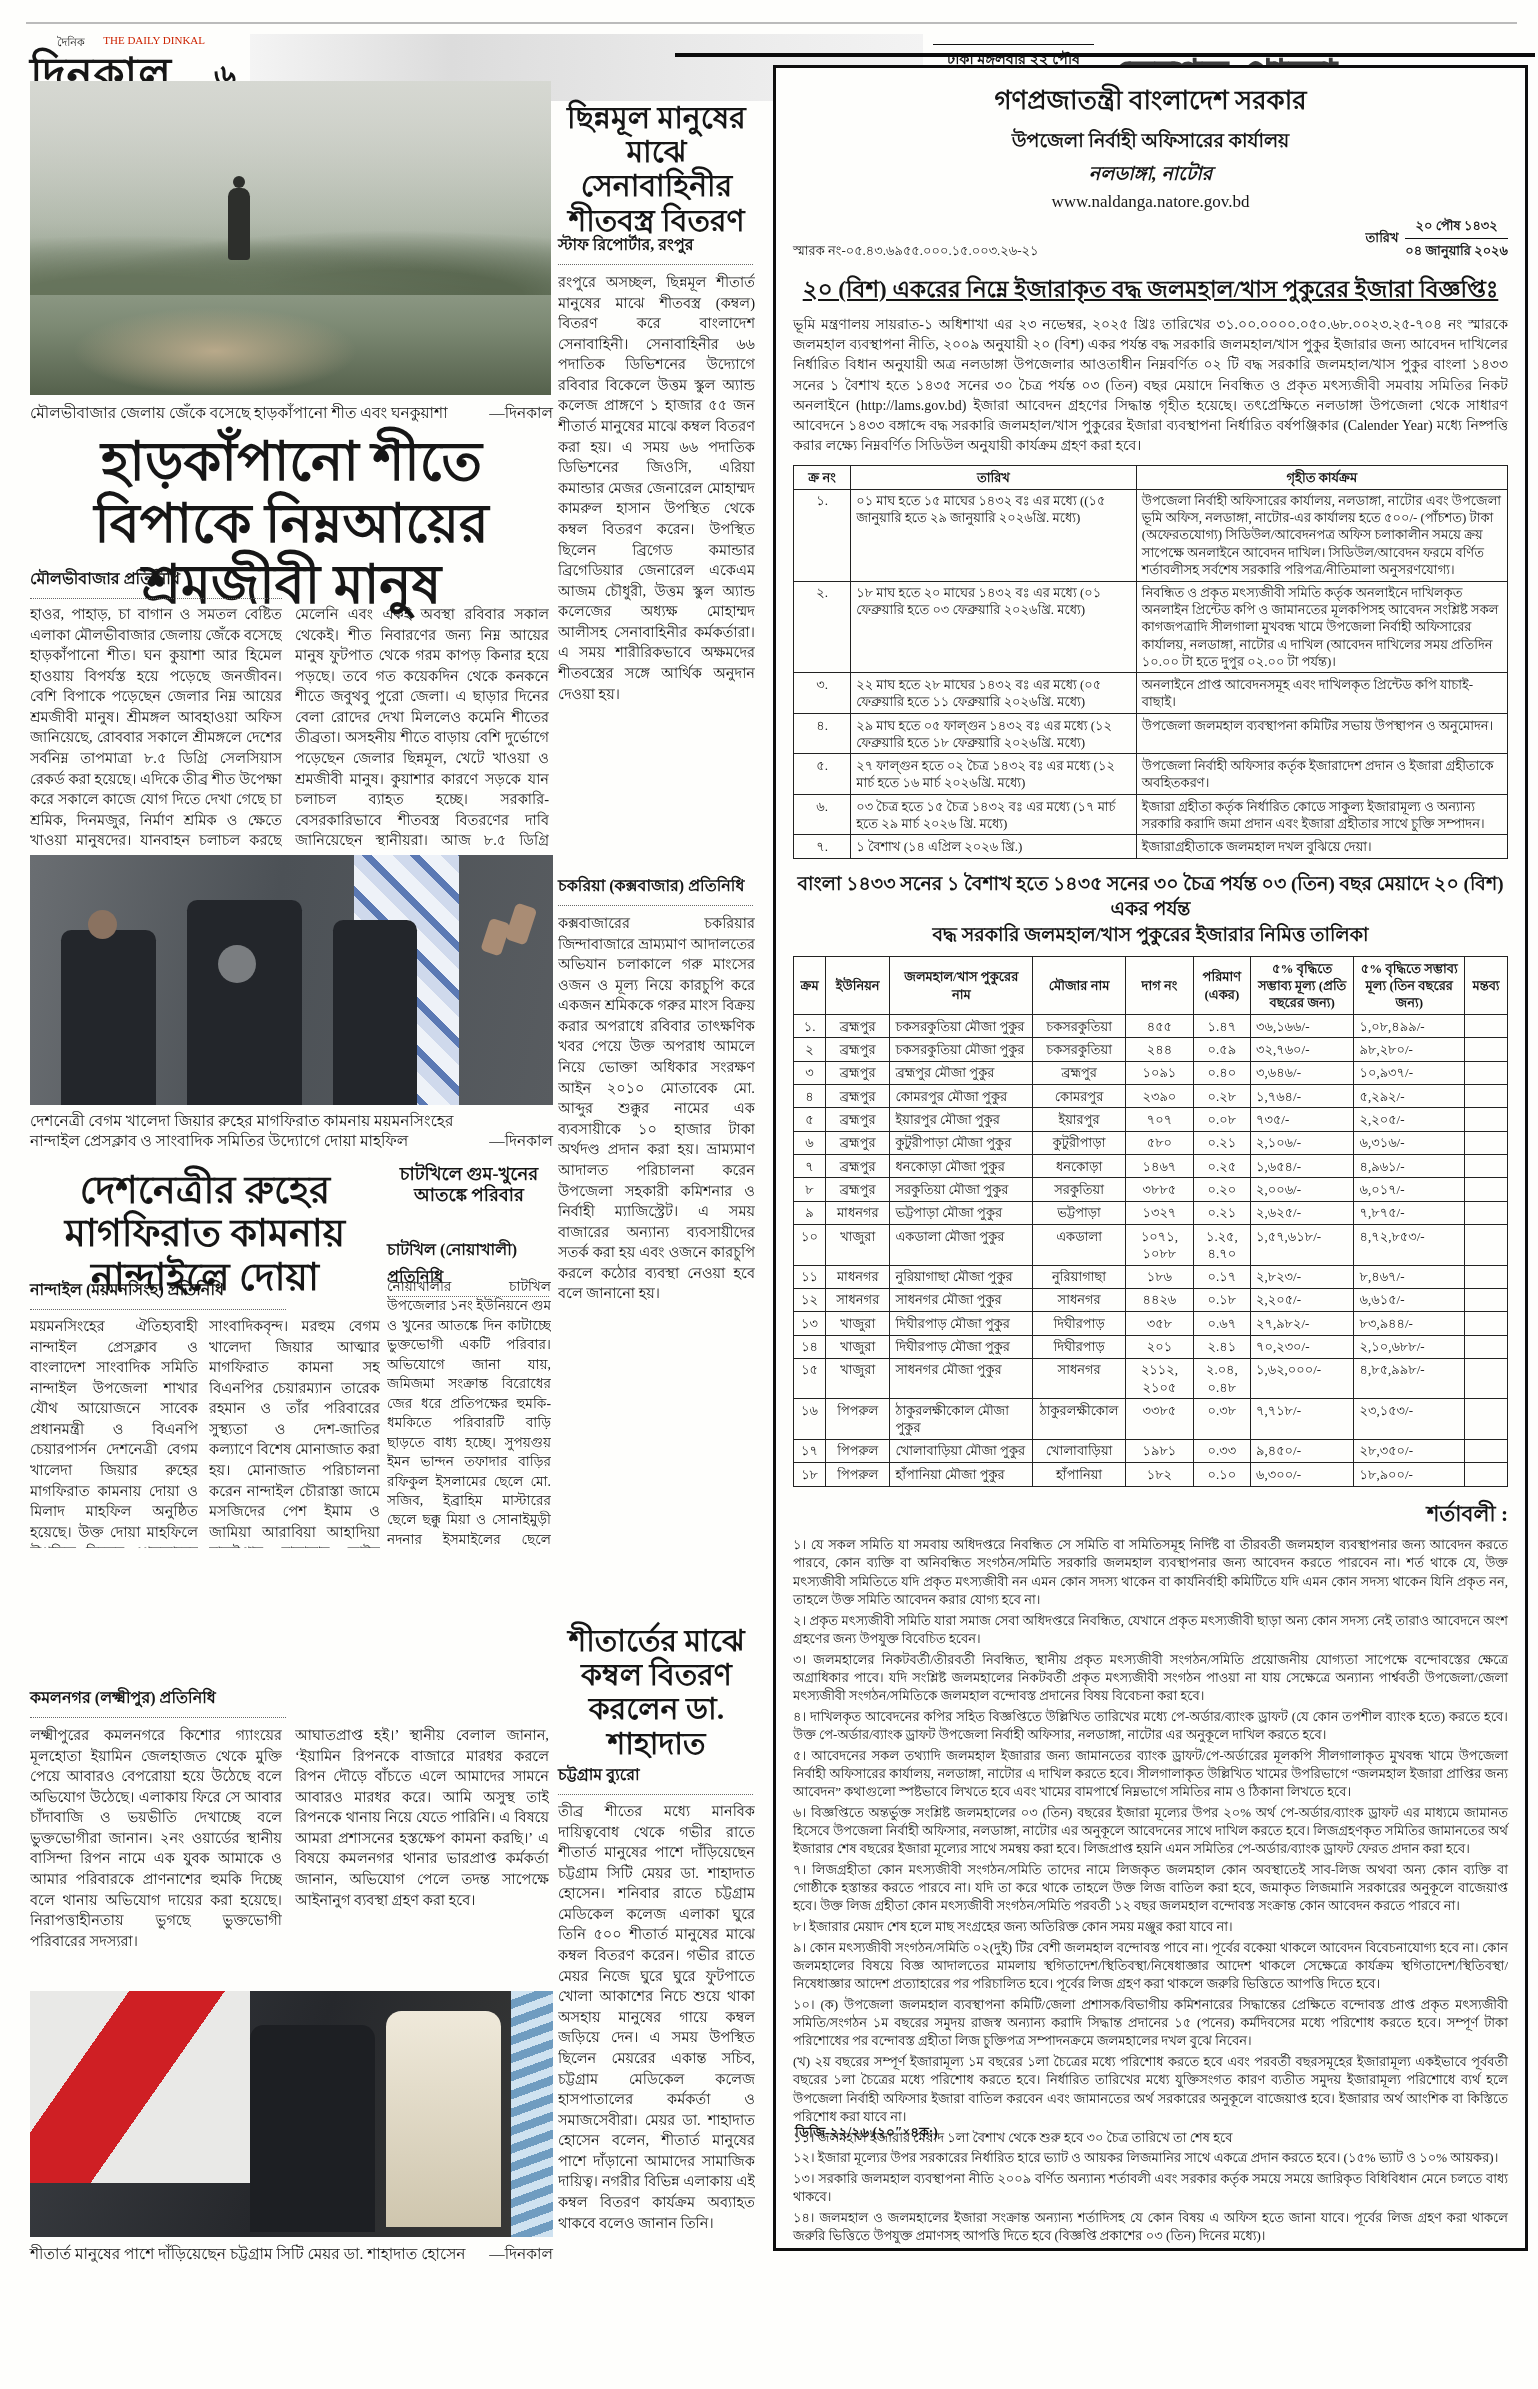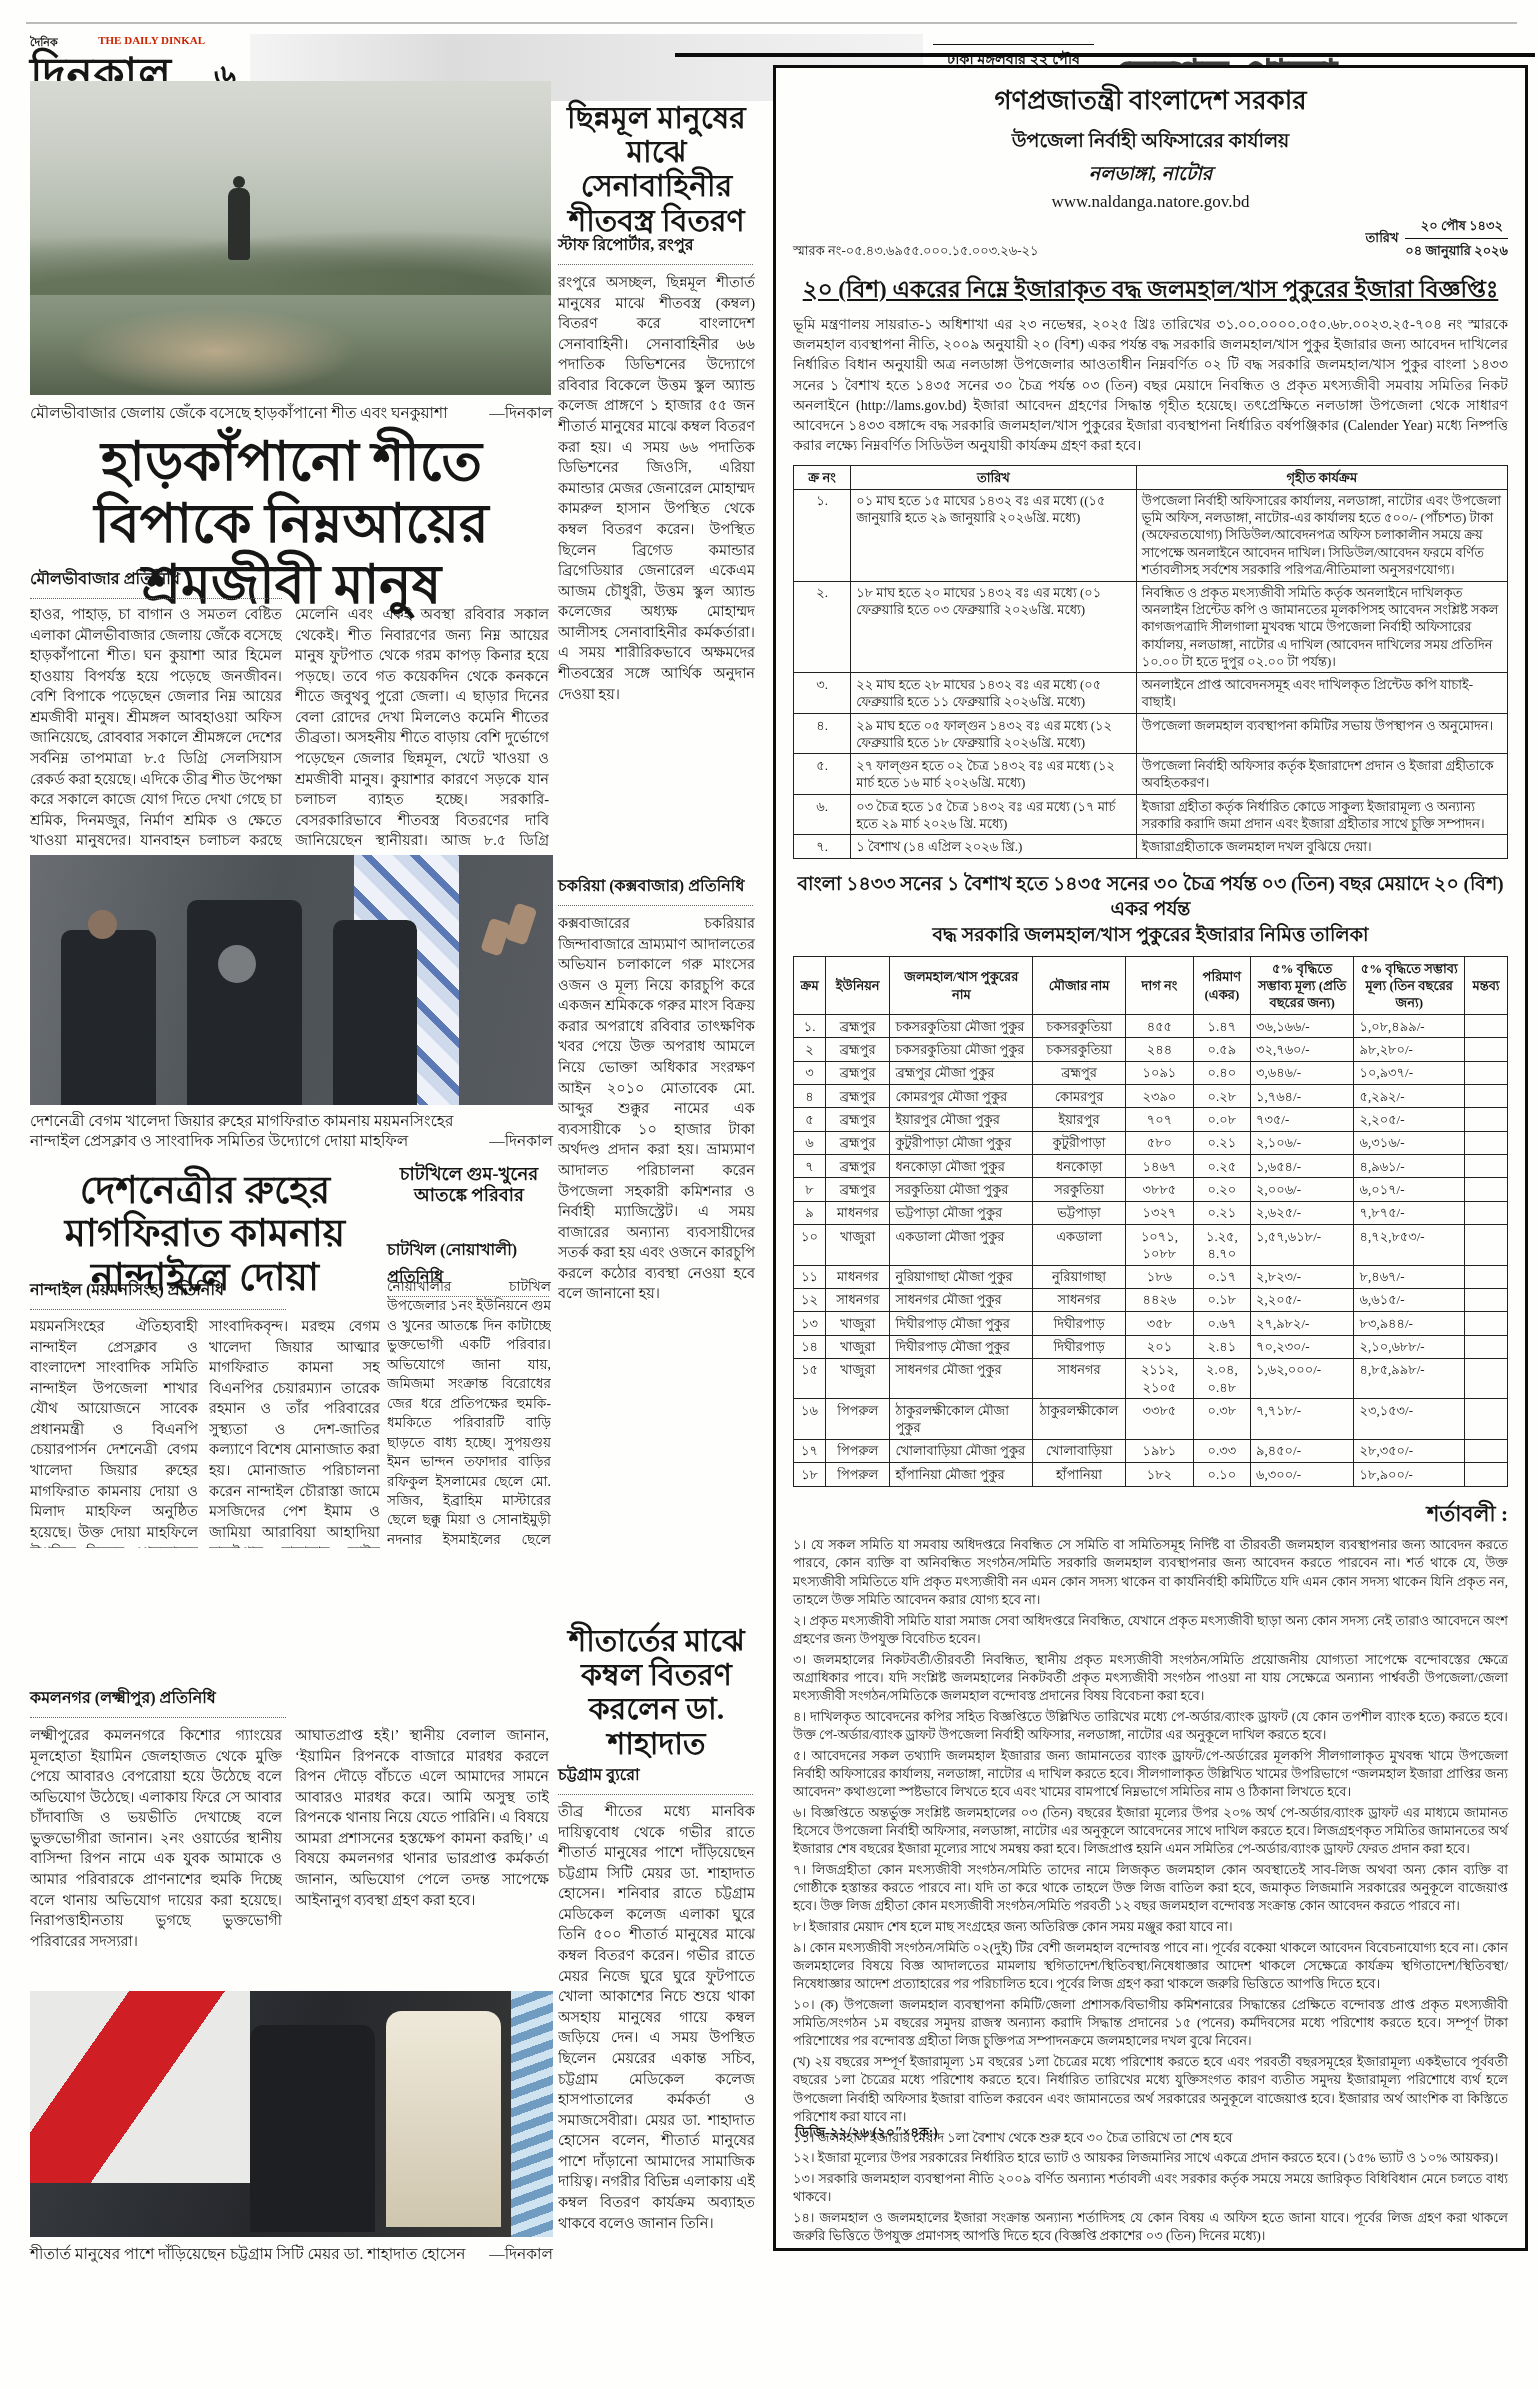--- a/index.html
+++ b/index.html
@@ -3,21 +3,21 @@
 <meta charset="utf-8">
 <style>
   html,body{margin:0;padding:0;background:#d8d8d8;}
   .page{position:relative;width:1538px;height:2389px;background:#fefefc;overflow:hidden;
         font-family:"Liberation Serif", serif;color:#161616;}
   .abs{position:absolute;}
 
   
   .topline{left:26px;top:22px;width:1491px;height:1.7px;background:#bbb;}
   .logo{left:30px;top:34px;width:175px;}
-  .logo-sub{font-size:11px;font-weight:bold;display:flex;justify-content:space-between;}
+  .logo-sub{font-size:11px;font-weight:normal;display:flex;justify-content:space-between;margin-left:27px;}
   .logo-en{color:#cc2200;}
   .logo-main{font-size:44px;font-weight:900;line-height:1.02;letter-spacing:0.9px;border-bottom:2.6px solid #111;}
   .logo-tag{font-size:10.3px;margin-top:2.6px;}
   .pageno{left:214px;top:50px;font-size:34px;font-weight:bold;}
   .ad-strip{left:250px;top:34px;width:673px;height:67px;background:linear-gradient(90deg,#f4f4f4,#dcdcdc 30%,#e9e9e9 65%,#f3f3f3);}
   .datebox{left:933px;top:44px;width:161px;text-align:center;font-size:14.5px;font-weight:bold;}
   .datebox .d1{border-top:1.7px solid #111;border-bottom:0.9px solid #111;padding:2.6px 0;}
   .datebox .d2{border-bottom:1.7px solid #111;padding:2.6px 0;}
   .section-name{left:1111px;top:41px;width:410px;font-size:46px;font-weight:900;color:#3c3c3c;letter-spacing:1.7px;}
   .head-rule{left:675px;top:53px;width:860px;height:4.3px;background:#0c0c0c;}
@@ -204,21 +204,21 @@
     <div class="n-center n-gov">গণপ্রজাতন্ত্রী বাংলাদেশ সরকার</div>
     <div class="n-center n-office">উপজেলা নির্বাহী অফিসারের কার্যালয়</div>
     <div class="n-center n-place">নলডাঙ্গা, নাটোর</div>
     <div class="n-center n-url">www.naldanga.natore.gov.bd</div>
 
     <div class="n-meta">
       <span>স্মারক নং-০৫.৪৩.৬৯৫৫.০০০.১৫.০০৩.২৬-২১</span>
       <span class="n-date">
         <span>তারিখ</span>
         <span class="stack">
-          <span class="up" style="display:block;text-align:right;">২০ পৌষ ১৪৩২</span>
+          <span class="up" style="display:block;">২০ পৌষ ১৪৩২</span>
           <span class="dn" style="display:block;text-align:right;">০৪ জানুয়ারি ২০২৬</span>
         </span>
       </span>
     </div>
 
     <div class="n-title">২০ (বিশ) একরের নিম্নে ইজারাকৃত বদ্ধ জলমহাল/খাস পুকুরের ইজারা বিজ্ঞপ্তিঃ</div>
     <div class="n-intro">ভূমি মন্ত্রণালয় সায়রাত-১ অধিশাখা এর ২৩ নভেম্বর, ২০২৫ খ্রিঃ তারিখের ৩১.০০.০০০০.০৫০.৬৮.০০২৩.২৫-৭০৪ নং স্মারকে জলমহাল ব্যবস্থাপনা নীতি, ২০০৯ অনুযায়ী ২০ (বিশ) একর পর্যন্ত বদ্ধ সরকারি জলমহাল/খাস পুকুর ইজারার জন্য আবেদন দাখিলের নির্ধারিত বিধান অনুযায়ী অত্র নলডাঙ্গা উপজেলার আওতাধীন নিম্নবর্ণিত ০২ টি বদ্ধ সরকারি জলমহাল/খাস পুকুর বাংলা ১৪৩৩ সনের ১ বৈশাখ হতে ১৪৩৫ সনের ৩০ চৈত্র পর্যন্ত ০৩ (তিন) বছর মেয়াদে নিবন্ধিত ও প্রকৃত মৎস্যজীবী সমবায় সমিতির নিকট অনলাইনে (http://lams.gov.bd) ইজারা আবেদন গ্রহণের সিদ্ধান্ত গৃহীত হয়েছে। তৎপ্রেক্ষিতে নলডাঙ্গা উপজেলা থেকে সাধারণ আবেদনে ১৪৩৩ বঙ্গাব্দে বদ্ধ সরকারি জলমহাল/খাস পুকুরের ইজারা ব্যবস্থাপনা নির্ধারিত বর্ষপঞ্জিকার (Calender Year) মধ্যে নিষ্পত্তি করার লক্ষ্যে নিম্নবর্ণিত সিডিউল অনুযায়ী কার্যক্রম গ্রহণ করা হবে।</div>
 
     <table class="sched">
       <colgroup>

